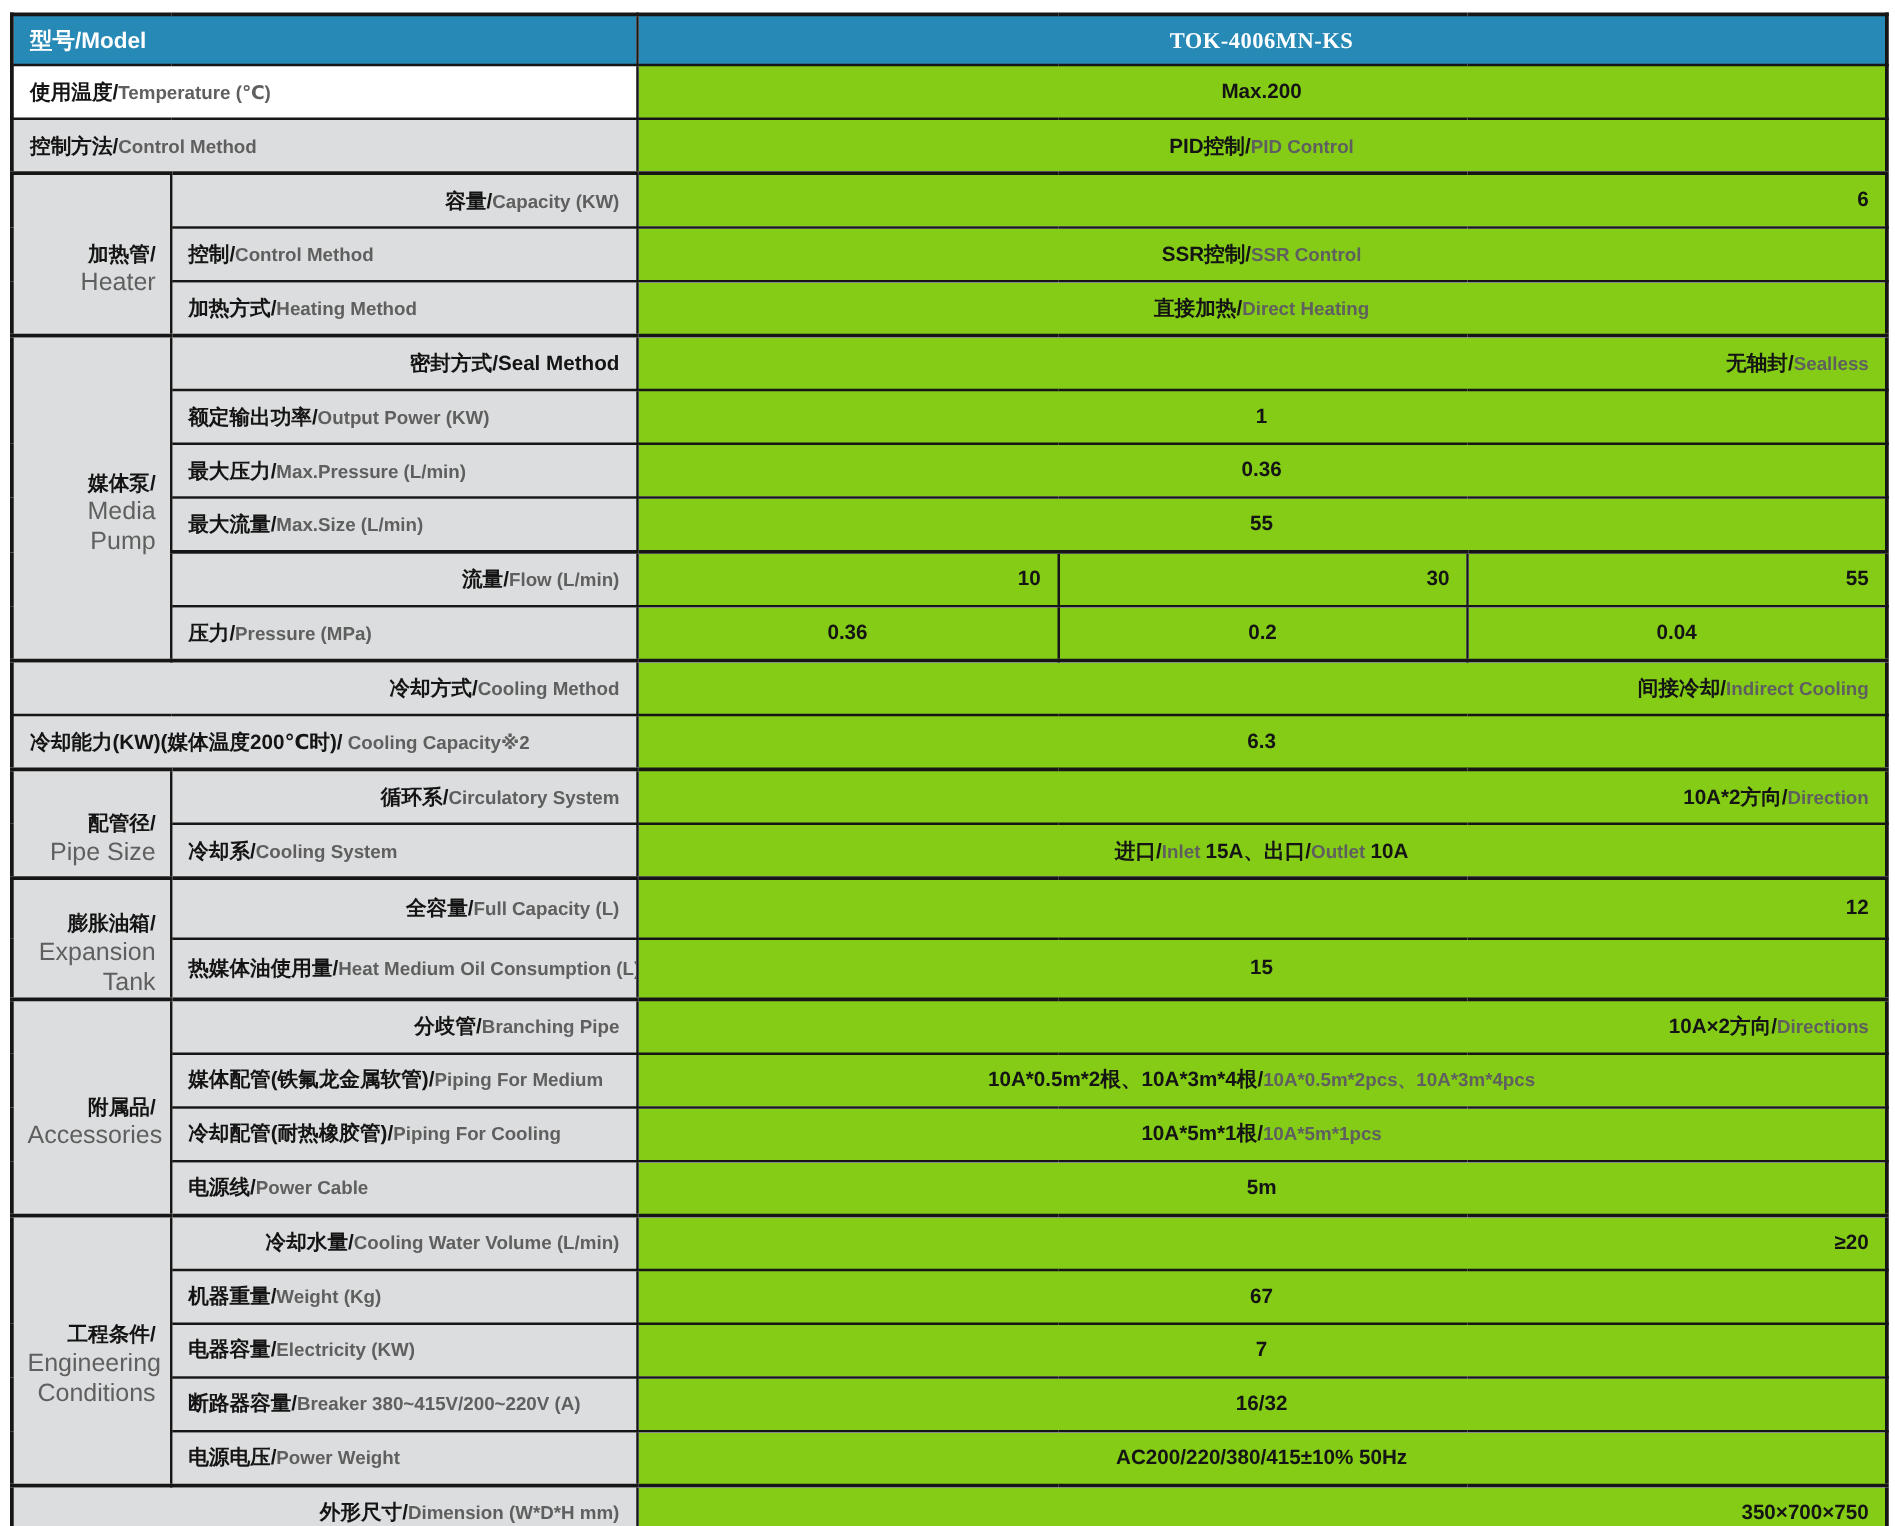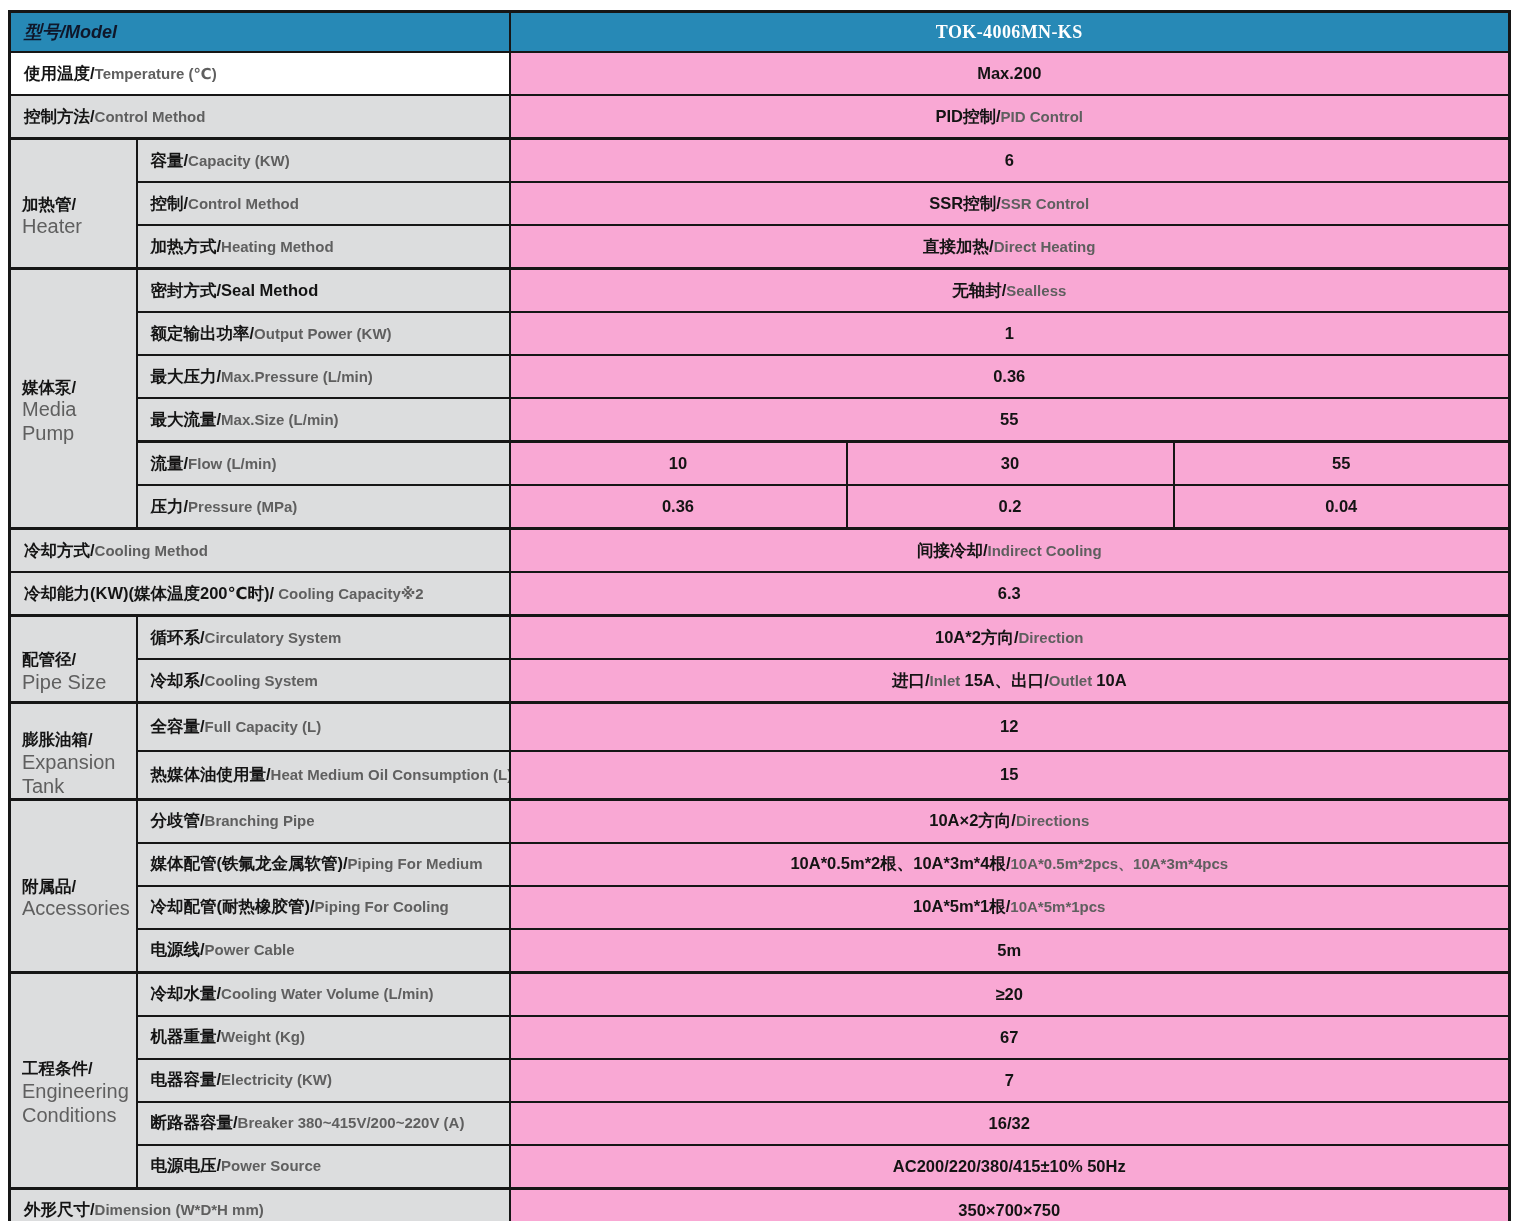--- a/index.html
+++ b/index.html
@@ -18,31 +18,31 @@
   table.spec{
     border-collapse:collapse;table-layout:fixed;width:1500px;
     border:3px solid var(--border);
   }
   td{
     border:2px solid var(--border);
     height:41px;padding:0 13px;
     vertical-align:middle;
     overflow:hidden;
   }
-  tr.thick-top td{border-top-width:3px;}
+  tr.thick-top td{border-top-width:3px;text-align:right;}
   
   tr.header-row td{background:var(--accent);height:38px;}
-  td.header-label .seg-b, td.header-label .seg-l{color:#0f172a;font-style:italic;}
+  td.header-label .seg-b, td.header-label .seg-l{color:#ffffff;}
   td.header-label .seg-b{font-size:18px;}
   td.header-value .seg-b{color:#fff;font-size:18px;letter-spacing:.4px;font-family:Liberation Serif, serif;}
   
   td.label-cell{background:var(--label-gray);text-align:left;white-space:nowrap;}
   td.label-cell.white-bg{background:#fff;}
   td.group-cell{background:var(--label-gray);text-align:left;padding:0 11px;}
-  td.value-cell{background:#f9a8d4;text-align:center;white-space:nowrap;}
+  td.value-cell{background:#84cc16;text-align:center;white-space:nowrap;}
   
   .seg-b{font-weight:700;color:var(--text-dark);font-size:16.5px;}
   .seg-l{font-weight:700;color:var(--text-light);font-size:15px;}
   .group-zh{font-weight:700;color:var(--text-dark);font-size:16.5px;line-height:1.25;margin-top:25px;}
   .group-en{font-weight:400;color:var(--text-light);font-size:20px;line-height:1.2;}
 </style>
 </head>
 <body>
 
 <div class="table-wrap">
@@ -181,21 +181,21 @@
         </tr>
         <tr>
           <td class="label-cell" colspan="1"><span class="seg-b">电器容量/</span><span class="seg-l">Electricity (KW)</span></td>
           <td class="value-cell" colspan="3"><span class="seg-b">7</span></td>
         </tr>
         <tr>
           <td class="label-cell" colspan="1"><span class="seg-b">断路器容量/</span><span class="seg-l">Breaker 380~415V/200~220V (A)</span></td>
           <td class="value-cell" colspan="3"><span class="seg-b">16/32</span></td>
         </tr>
         <tr>
-          <td class="label-cell" colspan="1"><span class="seg-b">电源电压/</span><span class="seg-l">Power Source</span></td>
+          <td class="label-cell" colspan="1"><span class="seg-b">电源电压/</span><span class="seg-l">Power Weight</span></td>
           <td class="value-cell" colspan="3"><span class="seg-b">AC200/220/380/415±10% 50Hz</span></td>
         </tr>
         <tr class="thick-top">
           <td class="label-cell" colspan="2"><span class="seg-b">外形尺寸/</span><span class="seg-l">Dimension (W*D*H mm)</span></td>
           <td class="value-cell" colspan="3"><span class="seg-b">350×700×750</span></td>
         </tr>
       </tbody>
   </table>
 </div>
 

